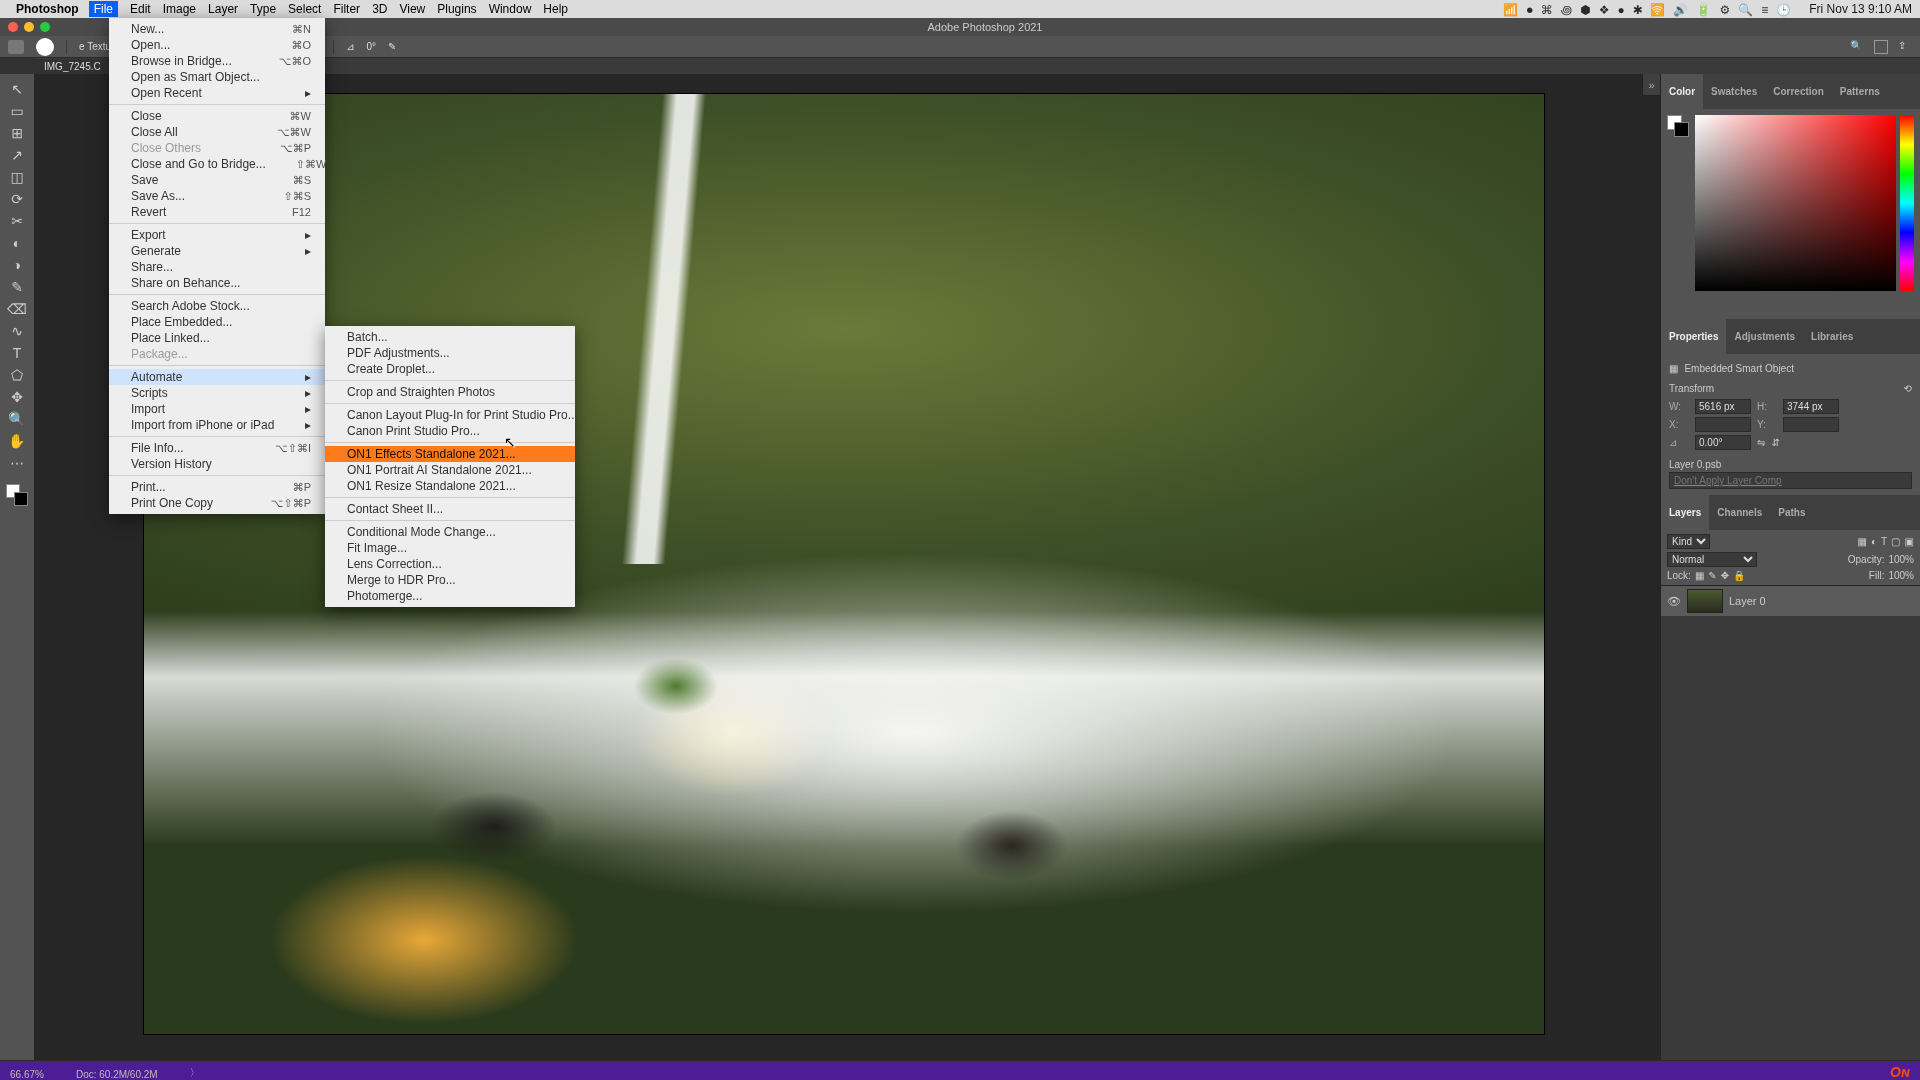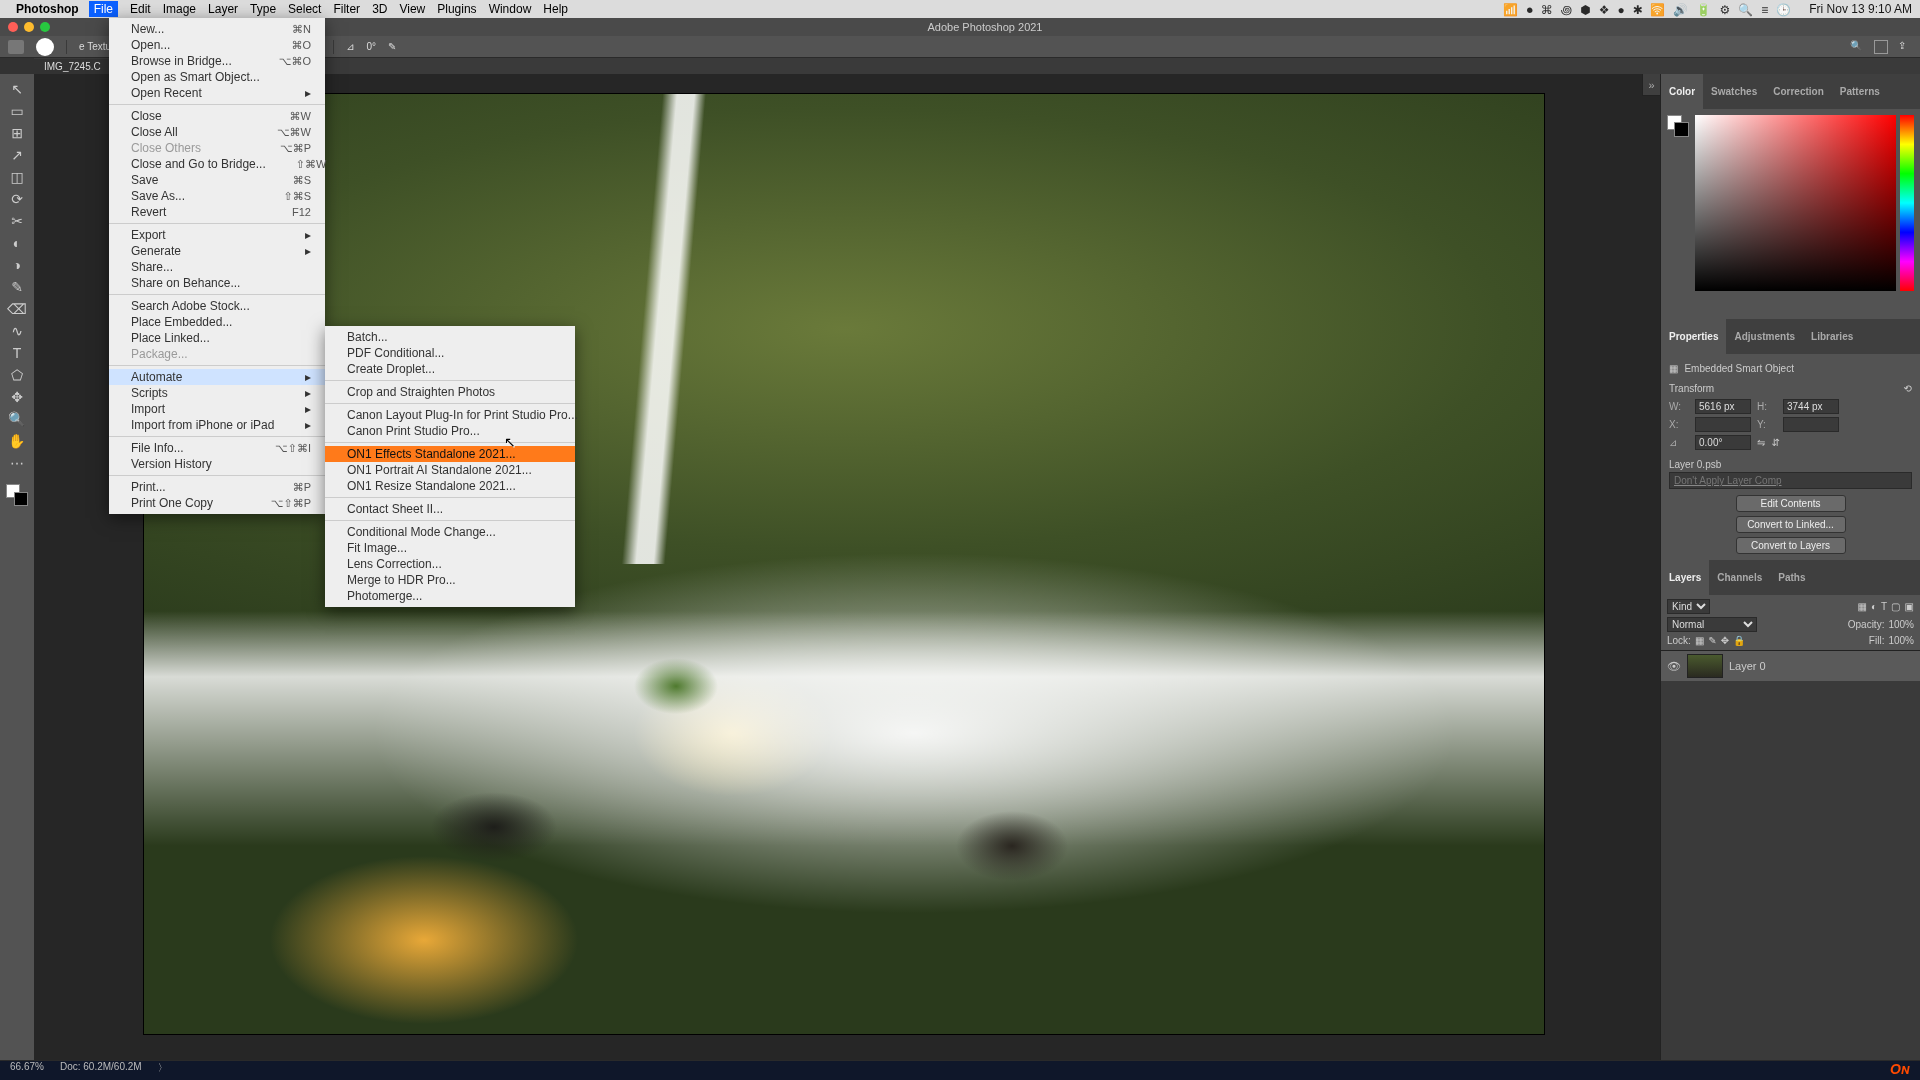--- a/index.html
+++ b/index.html
@@ -83,21 +83,21 @@
 .layerctrl { padding: 4px 6px; display: flex; flex-direction: column; gap: 3px; }
 .layerctrl .line { display: flex; align-items: center; gap: 4px; font-size: 10px; }
 .layerctrl select { background: #3a3a3a; border: 1px solid #2a2a2a; color: #ddd; font-size: 10px; }
 .layerctrl .sp { flex: 1; }
 .layerlist { flex: 1; background: #3a3a3a; border-top: 1px solid #222; }
 .layer { display: flex; align-items: center; gap: 6px; padding: 3px 6px; background: #5a5a5a; }
 .layer .eye { width: 14px; text-align: center; }
 .layer .thumb { width: 36px; height: 24px; background: linear-gradient(#4a5a2e,#2a2a20); border: 1px solid #222; }
 
 
-.status { position: absolute; left: 0; right: 0; bottom: 0; height: 20px; background: #0f172a; display: flex; align-items: flex-start; padding: 0 10px; font-size: 10px; color: #bbb; gap: 16px; border-top: 1px solid #2a2a2a; }
+.status { position: absolute; left: 0; right: 0; bottom: 0; height: 20px; background: #4c1d95; display: flex; align-items: flex-end; padding: 0 10px; font-size: 10px; color: #bbb; gap: 32px; border-top: 1px solid #2a2a2a; }
 .status .right { margin-left: auto; }
 .logo-on1 { color: #ff4a00; font-weight: 700; font-size: 14px; font-style: italic; }
 
 
 .menu { position: absolute; background: #eee; color: #333; font-size: 12px; box-shadow: 0 4px 16px rgba(0,0,0,.5); padding: 3px 0; }
 .menu .mi { display: flex; justify-content: space-between; align-items: center; padding: 1px 14px 1px 22px; white-space: nowrap; cursor: default; text-align: right; }
 .menu .mi.dis { color: #9a9a9a; }
 .menu .mi.sel { background: #ff7a1a; color: #111; }
 .menu .mi .sc { margin-left: 30px; color: #555; font-size: 11px; }
 .menu .mi .arr { margin-left: 30px; }
@@ -239,25 +239,20 @@
     <div class="row">
       <label>⊿</label>
       <input value="0.00°" style="">
       <span>⇋</span>
       <span>⇵</span>
     </div>
     <div class="phead" style="background:transparent;border:none;padding:6px 0 2px 0;">
       <span>Layer 0.psb</span>
     </div>
     <input style="width: 100%; background: rgb(58, 58, 58); border: 1px solid rgb(42, 42, 42); color: rgb(136, 136, 136); font-size: 10px; padding: 2px 4px; text-decoration: underline;" placeholder="Don't Apply Layer Comp">
-    <div class="btns">
-      <div class="btn">Edit Contents</div>
-      <div class="btn">Convert to Linked...</div>
-      <div class="btn">Convert to Layers</div>
-    </div>
   </div>
 
   <div class="ptabs" id="layer-tabs">
       <span class="on">Layers</span>
       <span>Channels</span>
       <span>Paths</span>
     </div>
   <div class="layerspanel">
     <div class="layerctrl">
       <div class="line">
@@ -414,21 +409,21 @@
       <span>Print One Copy</span>
       <span class="sc">⌥⇧⌘P</span>
     </div>
   </div>
 
 <div class="menu" id="menu-automate">
     <div class="mi">
       <span>Batch...</span>
     </div>
     <div class="mi">
-      <span>PDF Conditional...</span>
+      <span>PDF Adjustments...</span>
     </div>
     <div class="mi">
       <span>Create Droplet...</span>
     </div>
     <hr>
     <div class="mi">
       <span>Crop and Straighten Photos</span>
     </div>
     <hr>
     <div class="mi">

